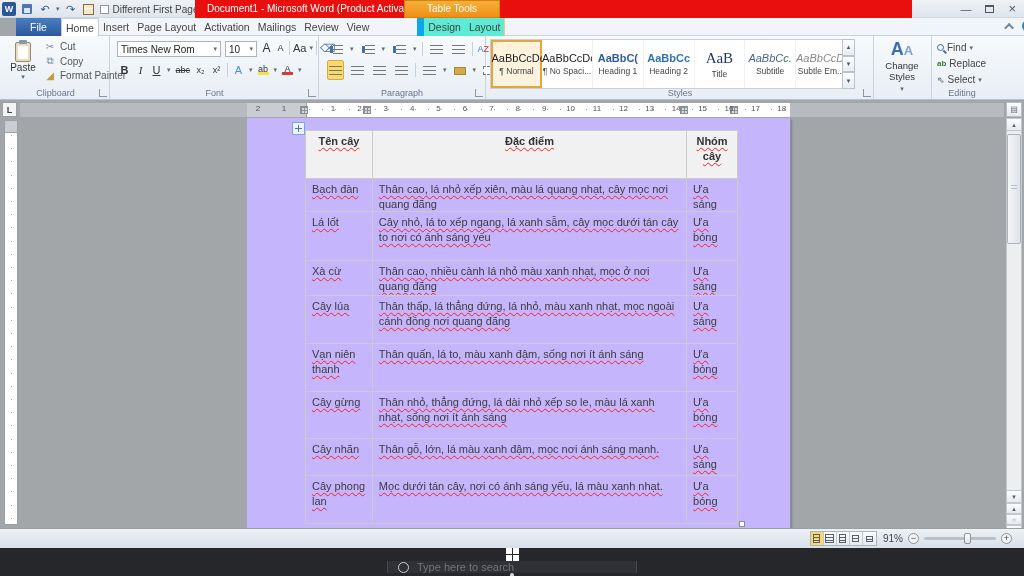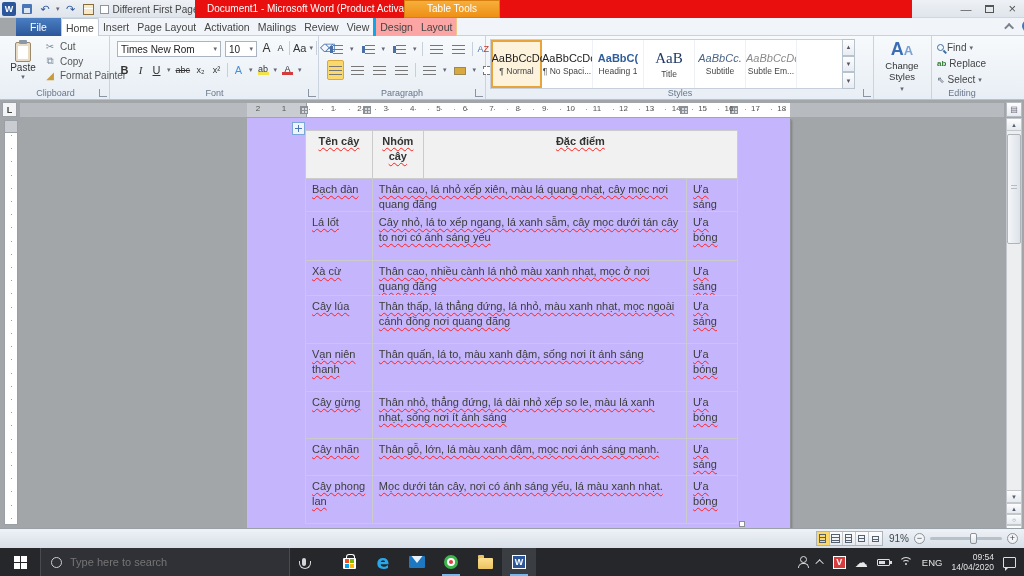--- a/index.html
+++ b/index.html
@@ -27,21 +27,21 @@
   .winbtns { position:absolute; right:2px; top:1px; display:flex; gap:14px; color:#555; font-size:11px; align-items:center; padding-right:6px; }
   .winbtns span { cursor:default; }
   .restore-glyph { display:inline-block; width:9px; height:8px; border:1px solid #555; border-top-width:2px; }
 
   
   .tabrow { position:absolute; left:16px; top:18px; width:1024px; height:18px; background:#f1f5f9; border-bottom:1px solid #c9d1db; }
   .tabs { display:flex; height:18px; align-items:stretch; font-size:10.5px; color:#444; }
   .tab { padding:0 4px; display:flex; align-items:center; }
   .tab.file { background:linear-gradient(#4a7ec2,#2b579a); color:#fff; padding:0 14px; }
   .tab.active { background:#ffffff; border:1px solid #c2cbd6; border-bottom:none; border-radius:2px 2px 0 0; }
-  .ctx-tabs { display:flex; background:#fca5a5; border-left:3px solid #0ea5e9; border-right:1px solid #ecc889; }
+  .ctx-tabs { display:flex; background:#5eead4; border-left:7px solid #0ea5e9; border-right:1px solid #ecc889;margin-left:44px; }
   .tabrow-right { position:absolute; right:6px; top:2px; display:flex; gap:8px; align-items:center; }
   .chev-up { width:7px; height:7px; border-left:2px solid #7a828c; border-top:2px solid #7a828c; transform:rotate(45deg) translateY(2px); }
   .helpbtn { width:12px; height:12px; border-radius:50%; background:#3a78c3; color:#fff; font-size:9px; font-weight:bold;
     display:flex; align-items:center; justify-content:center; }
 
   
   .ribbon { position:absolute; left:0; top:36px; width:1024px; height:64px;
     background:linear-gradient(#f7fafc,#e8eef5); border-bottom:1px solid #b9c2cc; }
   .rgroup { position:absolute; top:0; height:63px; border-right:1px solid #cbd4de; }
   .glabel { position:absolute; bottom:1px; left:0; right:0; text-align:center; font-size:9px; color:#68758a; }
@@ -155,33 +155,33 @@
 
   
   .statusbar { position:absolute; left:0; top:528px; width:1024px; height:20px;
     background:linear-gradient(#eef2f6,#d8dfe8); border-top:1px solid #98a0a8; font-size:10px; color:#3f4650;
     display:flex; align-items:center; }
   .sb-left { display:flex; align-items:center; height:100%; }
   .sb-item { padding:0 8px; height:100%; display:flex; align-items:center; gap:4px; border-right:1px solid #c3cad2; }
   .proof { position:relative; width:11px; height:10px; background:#f4f6f8; border:1px solid #7d8692; border-radius:1px; }
   .proof::before { content:''; position:absolute; left:5px; top:0; bottom:0; width:1px; background:#7d8692; }
   .proof::after { content:'✗'; position:absolute; right:-4px; bottom:-4px; color:#d22; font-size:8px; font-weight:bold; }
-  .sb-right { margin-left:auto; display:flex; align-items:center; gap:6px; padding-right:6px;justify-content:flex-end; }
+  .sb-right { margin-left:auto; display:flex; align-items:center; gap:6px; padding-right:12px;justify-content:flex-end; }
   .viewbtns { display:flex; border:1px solid #aeb4bb; }
   .vb { width:13px; height:13px; display:flex; align-items:center; justify-content:center; background:linear-gradient(#fcfdfe,#e6eaef); border-right:1px solid #c4c8cc; }
   .vb:last-child { border-right:none; }
   .vb.active { background:#fbd86b; }
   .vb .pg { width:7px; height:9px; border:1px solid #55616e; background:linear-gradient(transparent 2px,#55616e 2px,#55616e 3px,transparent 3px,transparent 5px,#55616e 5px,#55616e 6px,transparent 6px); }
   .zoomctl { display:flex; align-items:center; gap:5px; }
   .zbtn { width:11px; height:11px; border:1px solid #8a929c; border-radius:50%; background:#f2f4f7; font-size:9px; line-height:9px; text-align:center; color:#444; }
   .ztrack { position:relative; width:72px; height:3px; background:#b9c0c8; border-radius:2px; }
   .zthumb { position:absolute; left:40px; top:-4px; width:7px; height:11px; background:linear-gradient(#fdfdfe,#dfe4ea); border:1px solid #8a929c; border-radius:2px; }
 
   
-  .taskbar { position:absolute; left:0; top:548px; width:1024px; height:28px; background:#26272b; display:flex; align-items:center; }
+  .taskbar { position:absolute; left:0; top:548px; width:1024px; height:28px; background:#26272b; display:flex; align-items:center;flex-direction:column; }
   .startbtn { width:40px; height:28px; display:flex; align-items:center; justify-content:center; }
   .winlogo { display:grid; grid-template-columns:6px 6px; grid-template-rows:6px 6px; gap:1px; }
   .winlogo span { background:#fff; }
   .searchbox { width:250px; height:28px; background:#303136; border-left:1px solid #4a4b50; border-right:1px solid #4a4b50;
     display:flex; align-items:center; gap:8px; padding:0 10px; }
   .scircle { width:11px; height:11px; border:1.5px solid #cfcfcf; border-radius:50%; flex:none; }
   .searchbox input { background:transparent; border:none; outline:none; color:#c9c9c9; font-size:11px; width:180px; font-family:"Liberation Sans",sans-serif; }
   .micbtn { width:28px; height:28px; display:flex; align-items:center; justify-content:center; position:relative; }
   .mic { width:4px; height:8px; background:#d6d6d6; border-radius:2px; position:relative; }
   .mic::after { content:''; position:absolute; left:-3px; top:3px; width:10px; height:7px; border:1px solid #d6d6d6; border-top:none; border-radius:0 0 6px 6px; }
@@ -386,20 +386,24 @@
           </div>
         <div class="schip">
             <span class="prev">AaBbCcDc</span>
             <span class="slabel">¶ No Spaci...</span>
           </div>
         <div class="schip">
             <span class="prev h1p">AaBbC(</span>
             <span class="slabel">Heading 1</span>
           </div>
         <div class="schip">
+            <span class="prev h2p">AaBbCc</span>
+            <span class="slabel">Heading 2</span>
+          </div>
+        <div class="schip">
             <span class="prev titlep">AaB</span>
             <span class="slabel">Title</span>
           </div>
         <div class="schip">
             <span class="prev subp">AaBbCc.</span>
             <span class="slabel">Subtitle</span>
           </div>
         <div class="schip">
             <span class="prev subtlep">AaBbCcDc</span>
             <span class="slabel">Subtle Em...</span>
@@ -474,22 +478,22 @@
     </div>
 
     <div class="vruler"></div>
 
     <div class="page">
       <div class="movehandle"></div>
 
       <div class="wtable">
         <div class="trow thead" style="height:48px;">
           <div class="tc c1"><span class="sp">Tên cây</span></div>
+          <div class="tc c2"><span class="sp">Đặc điểm</span></div>
           <div class="tc c3"><span class="sp">Nhóm cây</span></div>
-          <div class="tc c2"><span class="sp">Đặc điểm</span></div>
         </div>
         <div class="trow" style="height:33px;">
           <div class="tc c1"><span class="sp">Bạch đàn</span></div>
           <div class="tc c2"><span class="sp">Thân cao, lá nhỏ xếp xiên, màu lá quang nhạt, cây mọc nơi quang đãng</span></div>
           <div class="tc c3"><span class="sp">Ưa sáng</span></div>
         </div>
         <div class="trow" style="height:49px;">
           <div class="tc c1"><span class="sp">Lá lốt</span></div>
           <div class="tc c2"><span class="sp">Cây nhỏ, lá to xếp ngang, lá xanh sẫm, cây mọc dưới tán cây to nơi có ánh sáng yếu</span></div>
           <div class="tc c3"><span class="sp">Ưa bóng</span></div>

